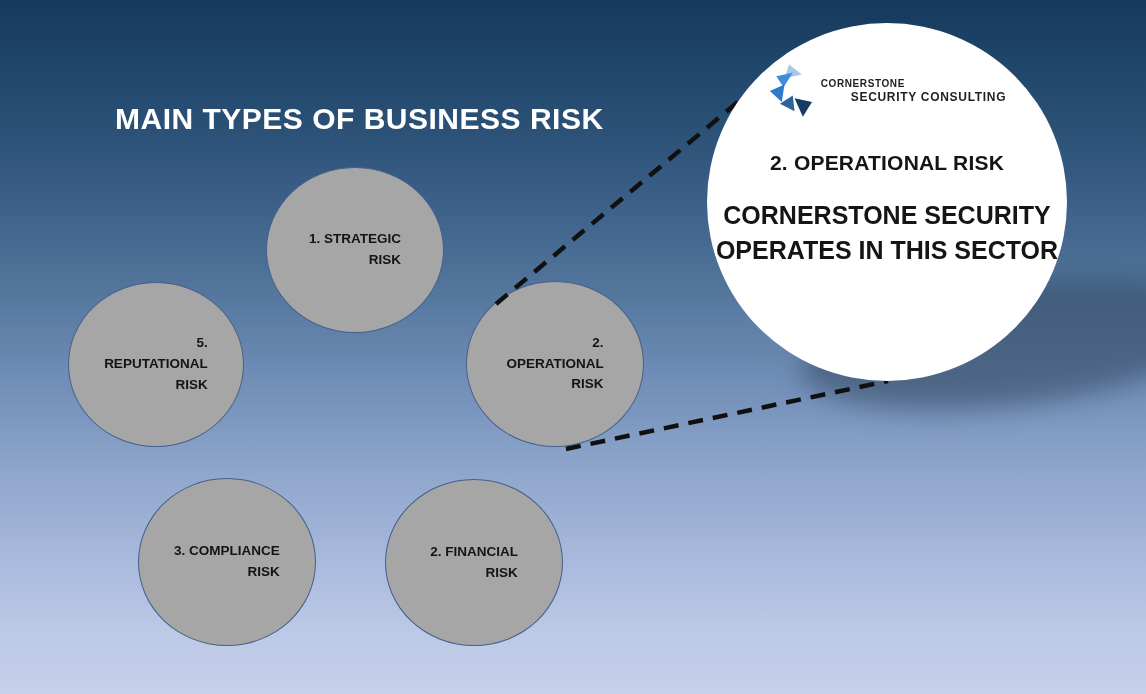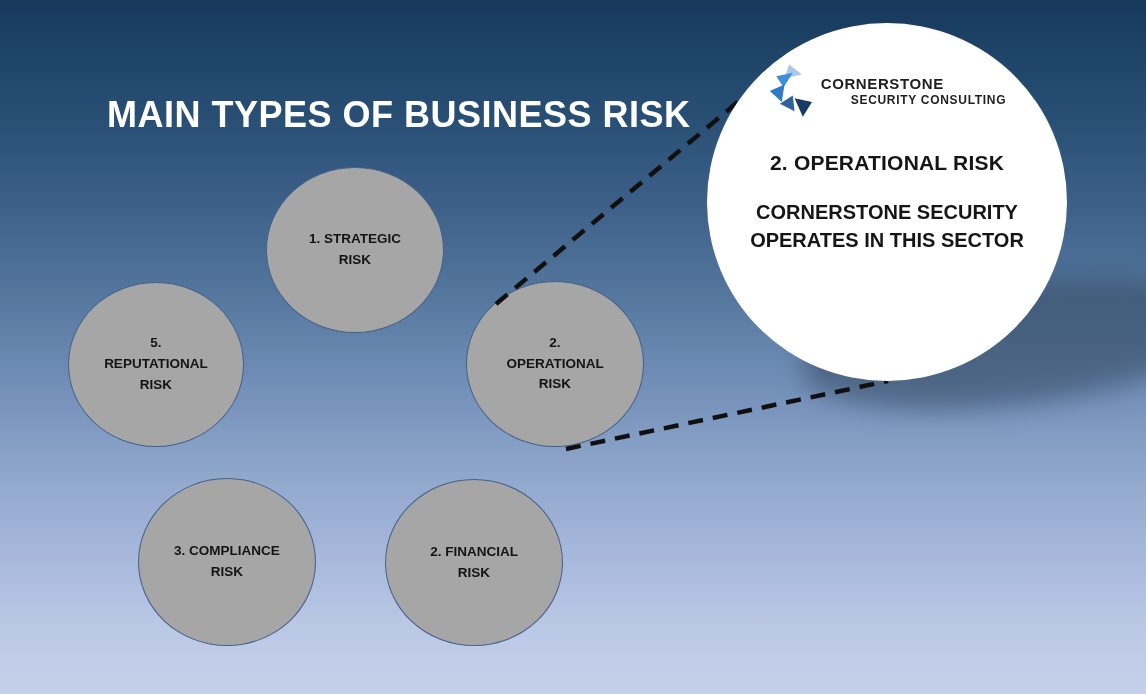--- a/index.html
+++ b/index.html
@@ -19,36 +19,36 @@
       #8FA6CB 68%,
       #A7B8DC 80%,
       #BCC9E6 91%,
       #C5D0EA 100%);
   }
 
   .title {
     position: absolute;
     left: 99px;
     top: 86px;
-    margin: 8px;
-    font-size: 36px;
+    margin: 16px;
+    font-size: 30px;
     font-weight: 700;
     letter-spacing: 0.5px;
     color: #FFFFFF;
   }
 
   .risk {
     position: absolute;
     background: #A6A6A6;
     border: 1px solid #44618B;
     border-radius: 50%;
     display: flex;
     align-items: center;
     justify-content: center;
-    text-align: center;
+    text-align: right;
     color: #141414;
     font-weight: 700;
     font-size: 13.5px;
     line-height: 1.55;
     white-space: pre-line;
     z-index: 1;
     box-sizing: border-box;
   }
   .risk.strategic    { left: 266px; top: 167px; width: 178px; height: 166px; }
   .risk.reputational { left:  68px; top: 282px; width: 176px; height: 165px; }
@@ -94,21 +94,21 @@
 
   .logo-row {
     display: flex;
     align-items: center;
     justify-content: center;
     gap: 9px;
     margin-top: 38px;
   }
   .logo-text { text-align: left; }
   .logo-name {
-    font-size: 15px;
+    font-size: 10px;
     font-weight: 700;
     letter-spacing: 0.6px;
     color: #1F1F1F;
     line-height: 1.2;
   }
   .logo-tagline {
     font-size: 12px;
     font-weight: 700;
     letter-spacing: 0.7px;
     color: #1F1F1F;
@@ -118,21 +118,21 @@
 
   .callout-heading {
     margin-top: 30px;
     font-size: 21px;
     font-weight: 700;
     color: #151515;
     letter-spacing: 0.2px;
   }
   .callout-body {
     margin-top: 23px;
-    font-size: 20px;
+    font-size: 25px;
     font-weight: 700;
     color: #151515;
     line-height: 1.4;
     white-space: pre-line;
   }
 </style>
 </head>
 <body>
 
 <div class="slide">

